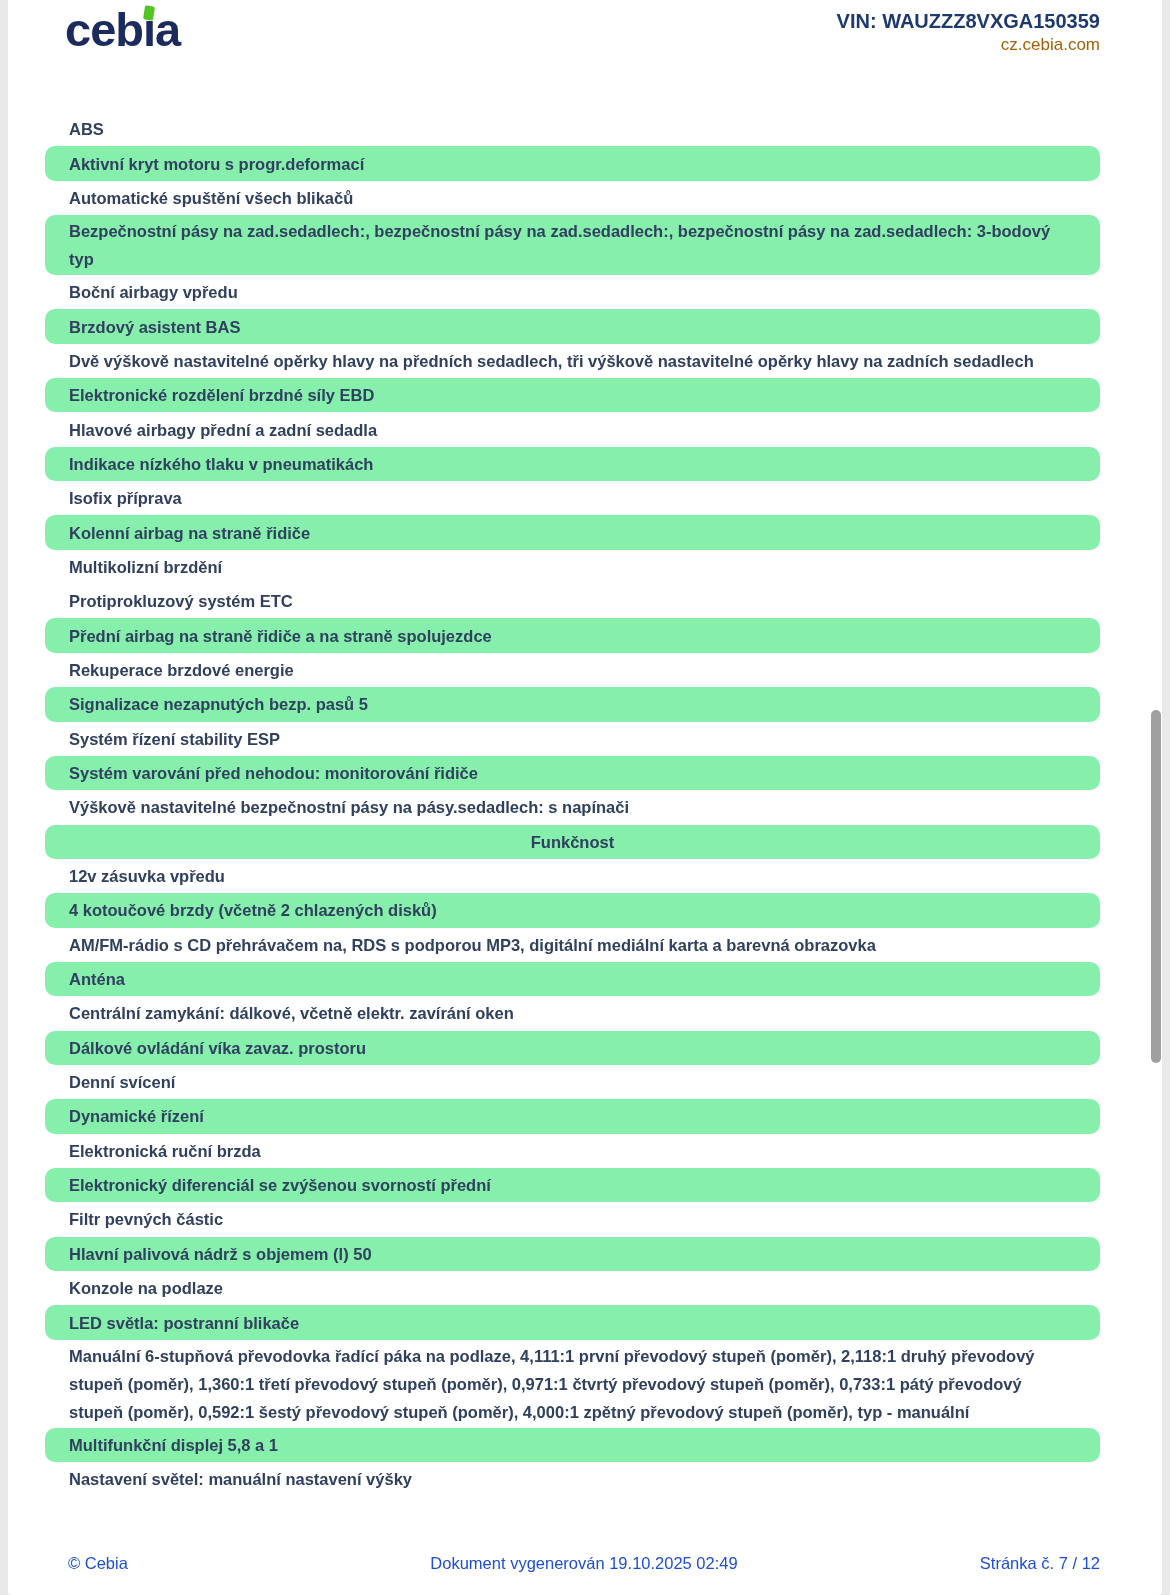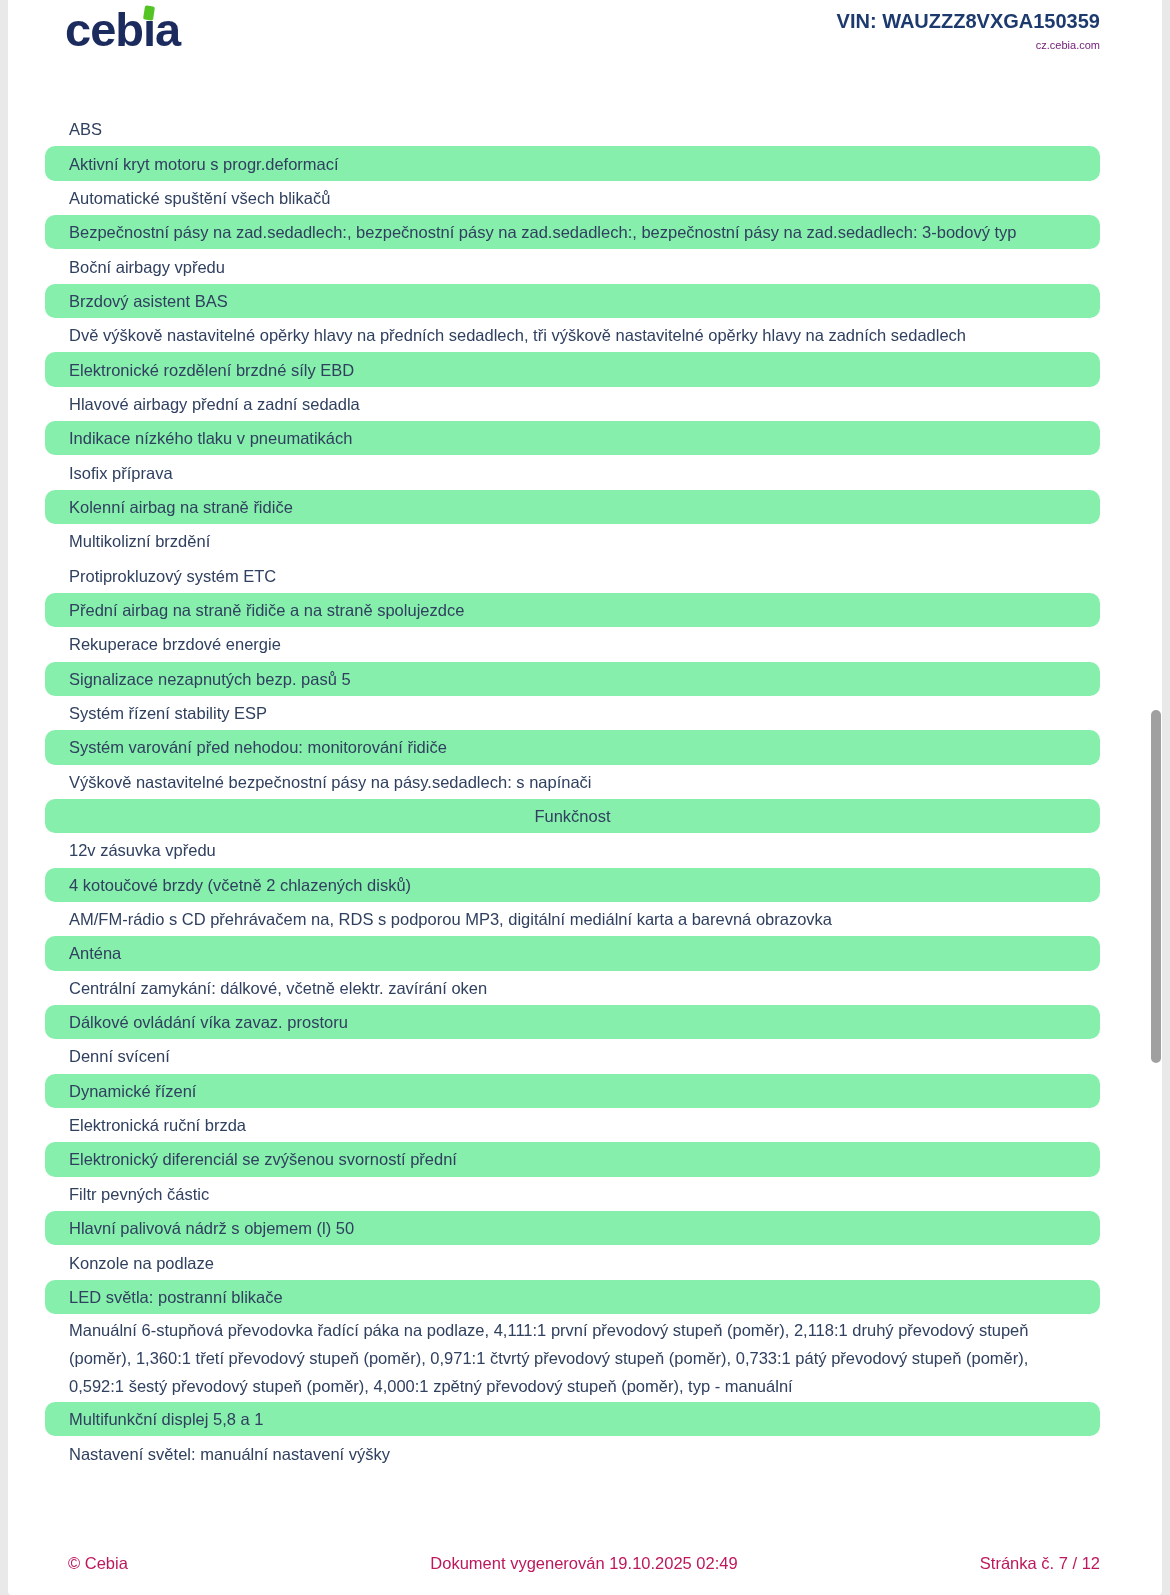--- a/index.html
+++ b/index.html
@@ -34,52 +34,53 @@
     border-radius:2px;
     transform:rotate(9deg);
   }
   .header-right {
     position:absolute; right:62px; top:8px; text-align:right;
   }
   .vin {
     font-size:20px; font-weight:bold; color:#1d3a6e; line-height:26px;
   }
   .site {
-    font-size:11px; color:#701a75; line-height:22px;
+    font-size:17px; color:#a16207; line-height:22px;
   }
 
   
   .list {
     position:absolute;
     left:37px; right:62px; top:112px;
     display:flex; flex-direction:column;
   }
   .row {
     min-height:34.35px;
     display:flex; align-items:center;
     padding:2px 24px;
     font-size:16.5px;
     color:#30405f;
     line-height:28px;
+    font-weight:bold;
   }
   .row.hl {
     background:#86efac;
     border-radius:10px;
   }
   .row.section {
     justify-content:center;
-    font-weight:normal;
+    font-weight:bold;
     text-align:center;
   }
 
   
   .footer {
     position:absolute; left:60px; right:62px; bottom:22px;
     display:flex; align-items:center;
-    font-size:16.5px; color:#be185d;
+    font-size:16.5px; color:#1d4ed8;
   }
   .footer .f-left  { flex:1; text-align:left; }
   .footer .f-mid   { flex:2; text-align:center; }
   .footer .f-right { flex:1; text-align:right; }
 
   
   .scroll-thumb {
     position:absolute;
     right:9px; top:710px;
     width:10px; height:353px;

